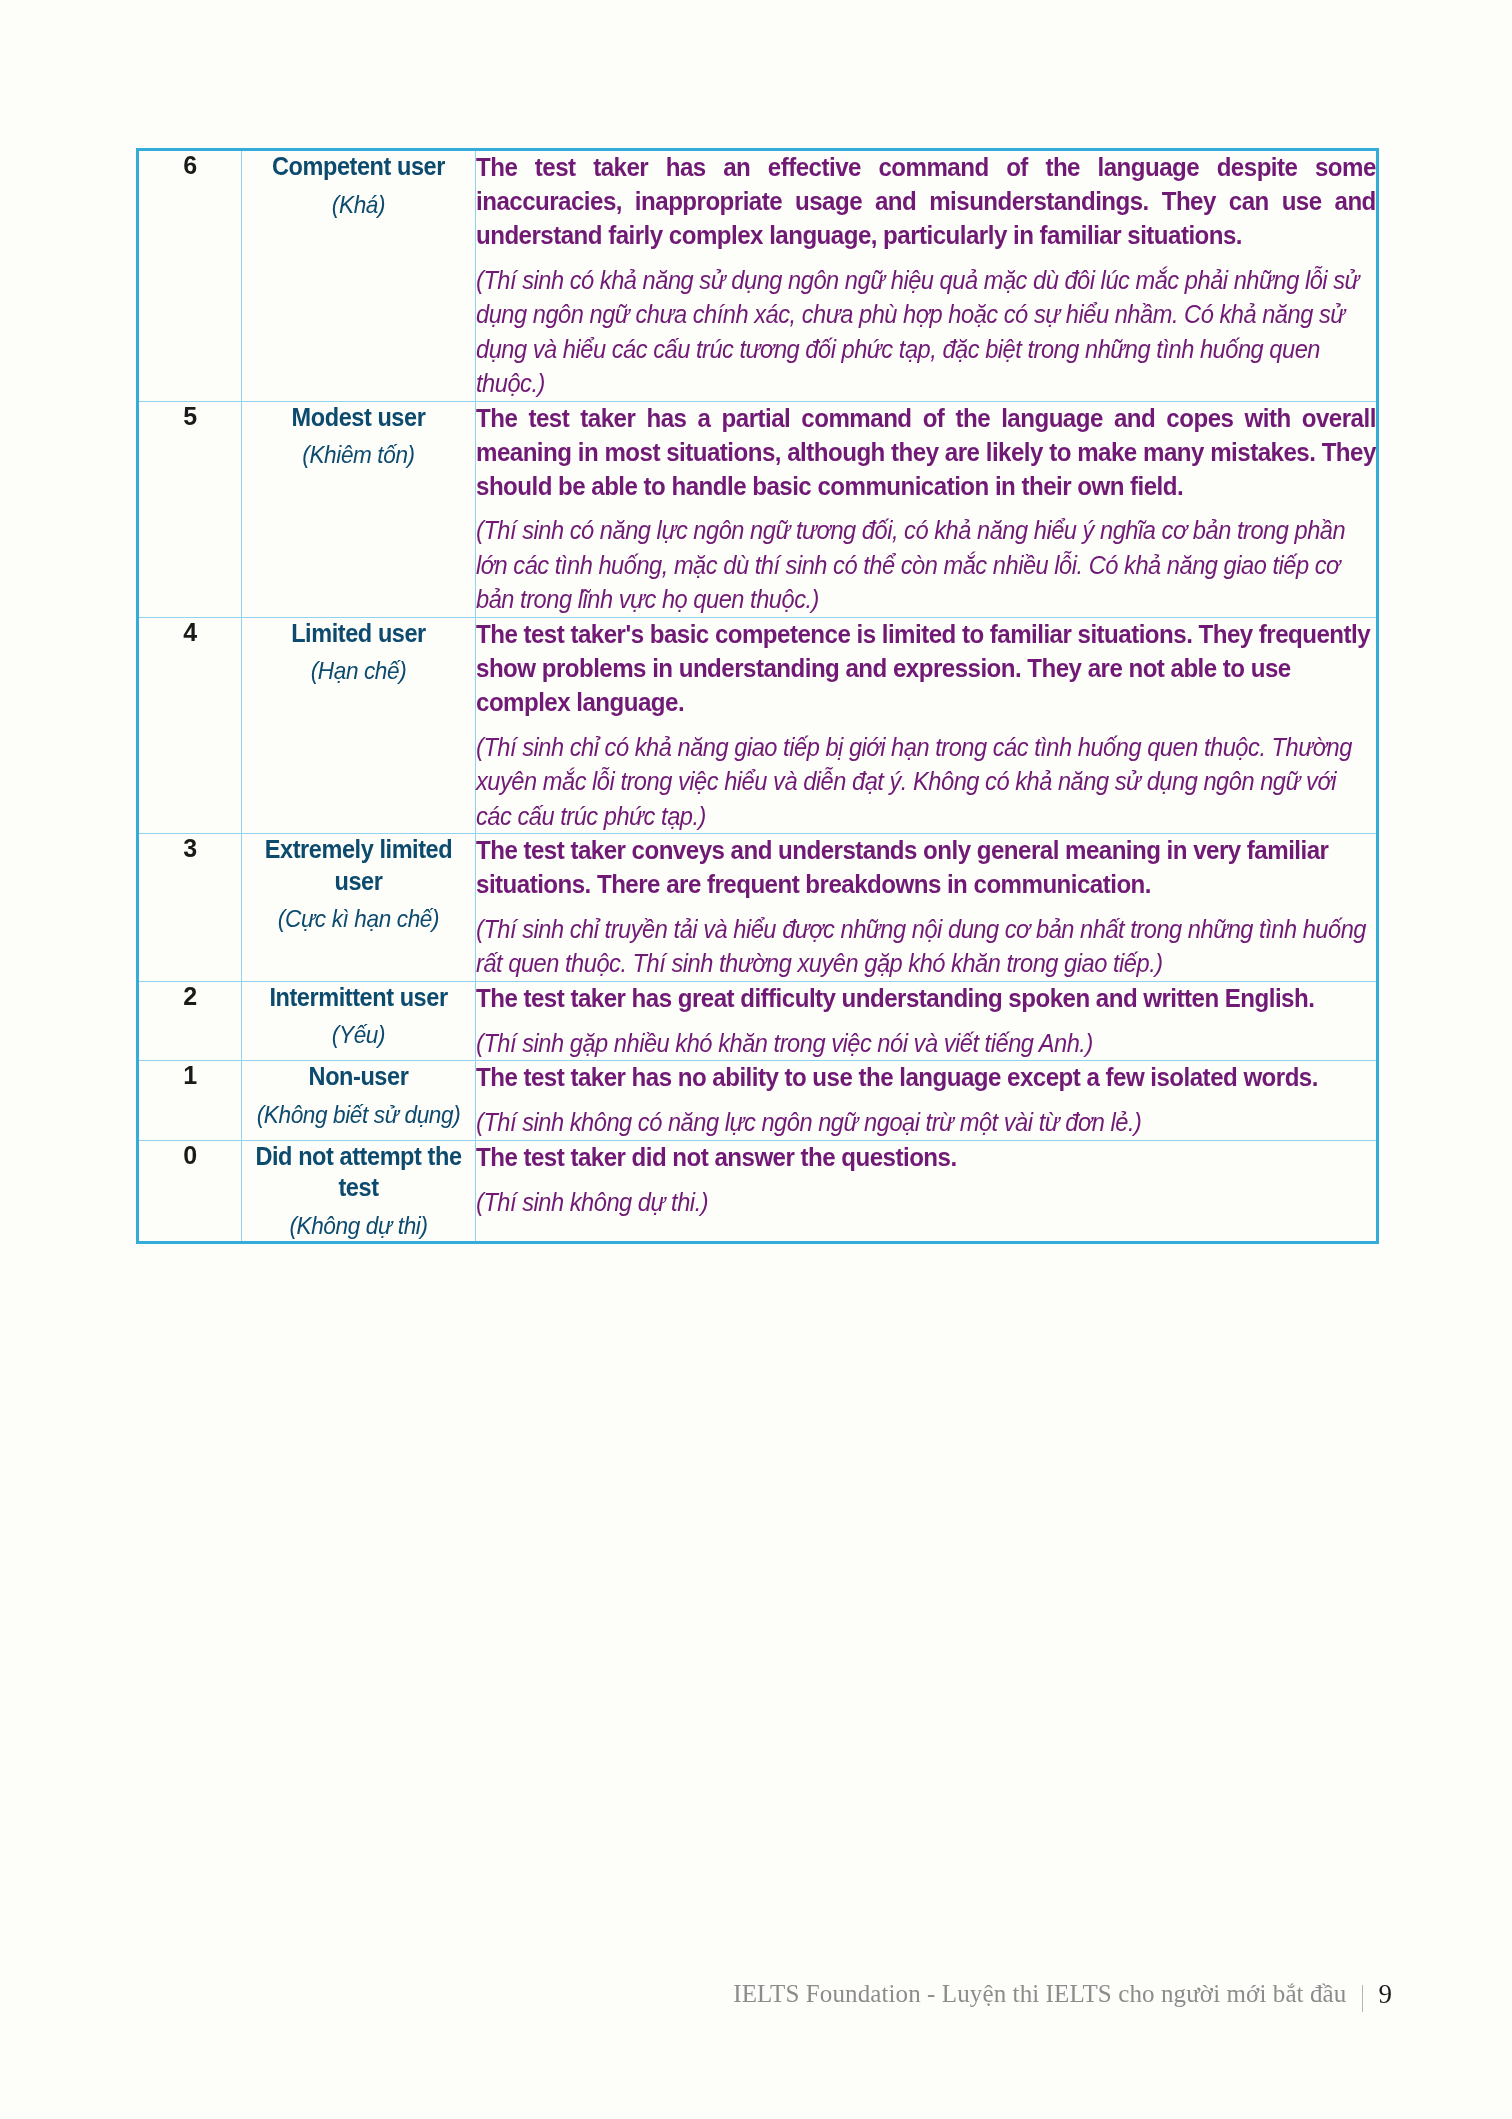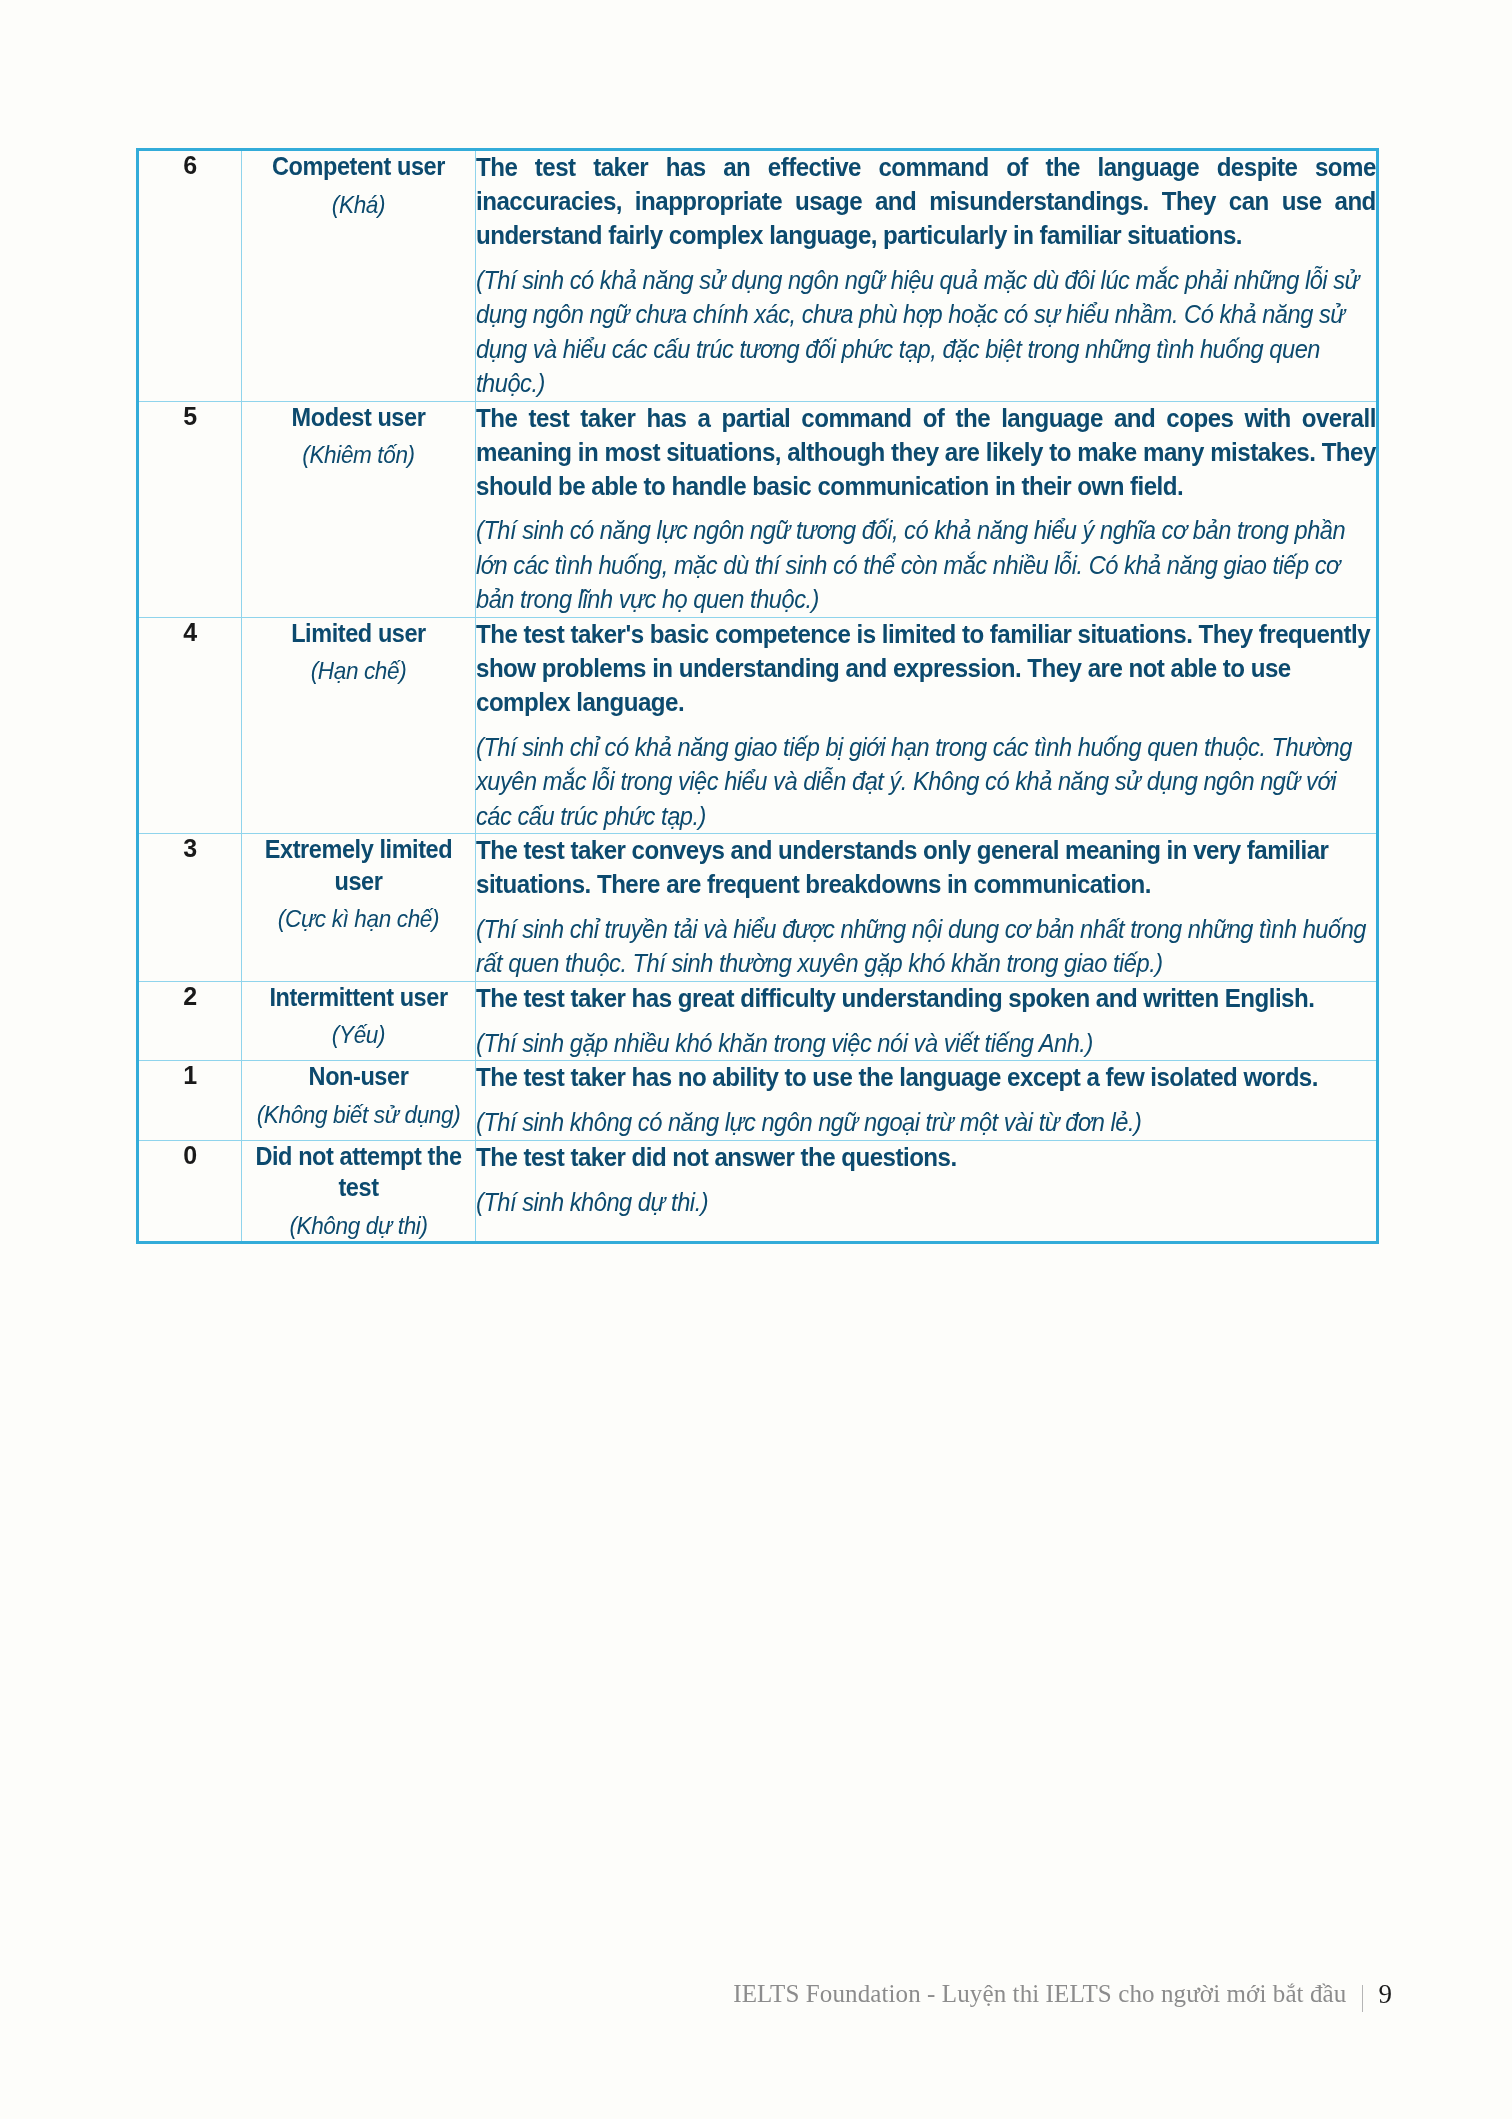--- a/index.html
+++ b/index.html
@@ -79,21 +79,21 @@
     font-size: 24px;
     line-height: 1.3;
     margin-top: 6px;
     letter-spacing: -0.4px;
     transform: scaleX(0.94);
     transform-origin: center center;
   }
 
   .cell-desc {
     padding: 20px 28px 20px 22px;
-    color: #0c4a6e;
+    color: #701a75;
   }
   .cell-desc .desc-en {
     font-weight: bold;
     font-size: 25.5px;
     line-height: 1.33;
     text-align: justify;
     letter-spacing: -0.55px;
     margin: 0;
     transform: scaleX(0.945);
     transform-origin: left center;

